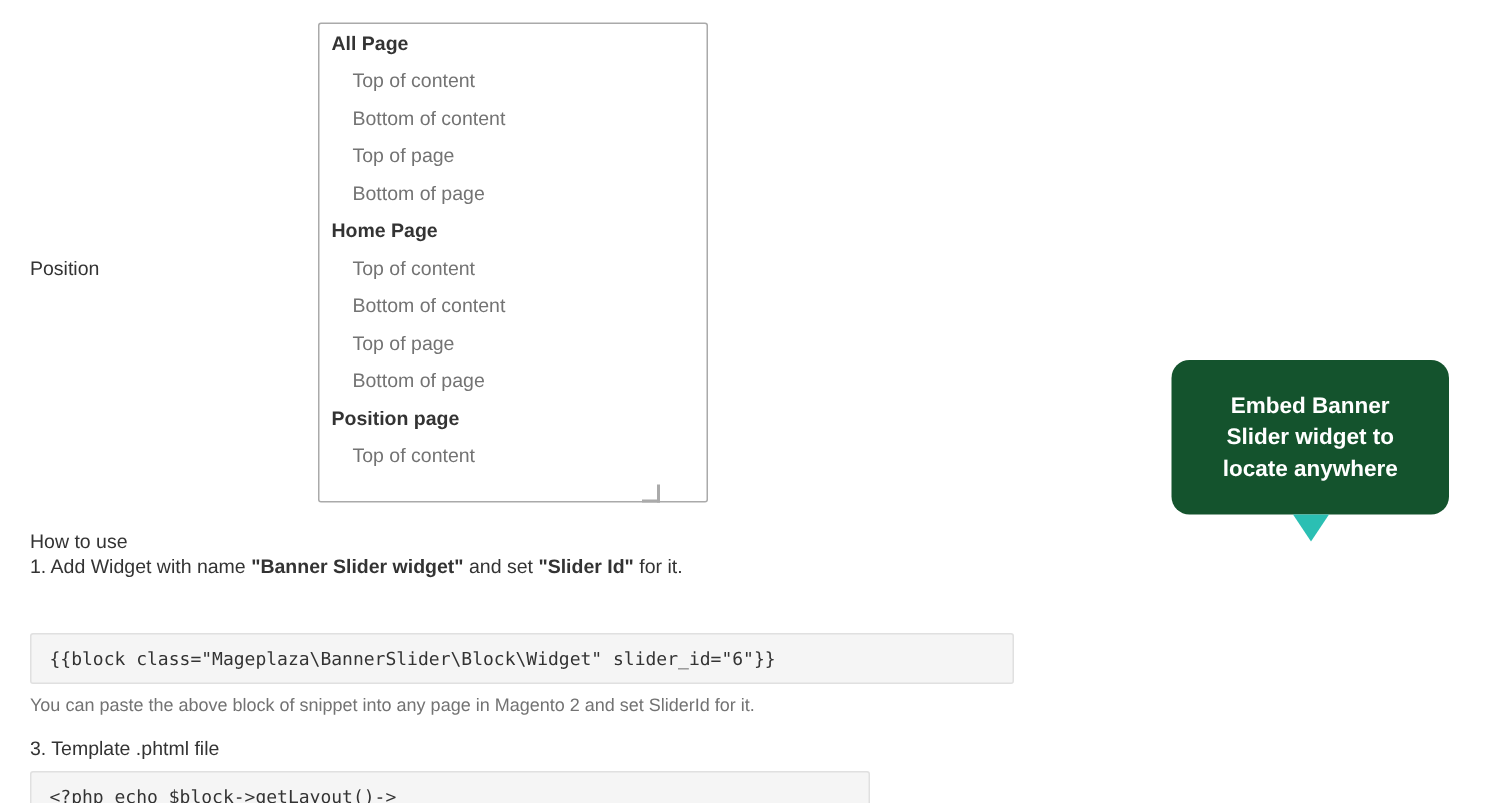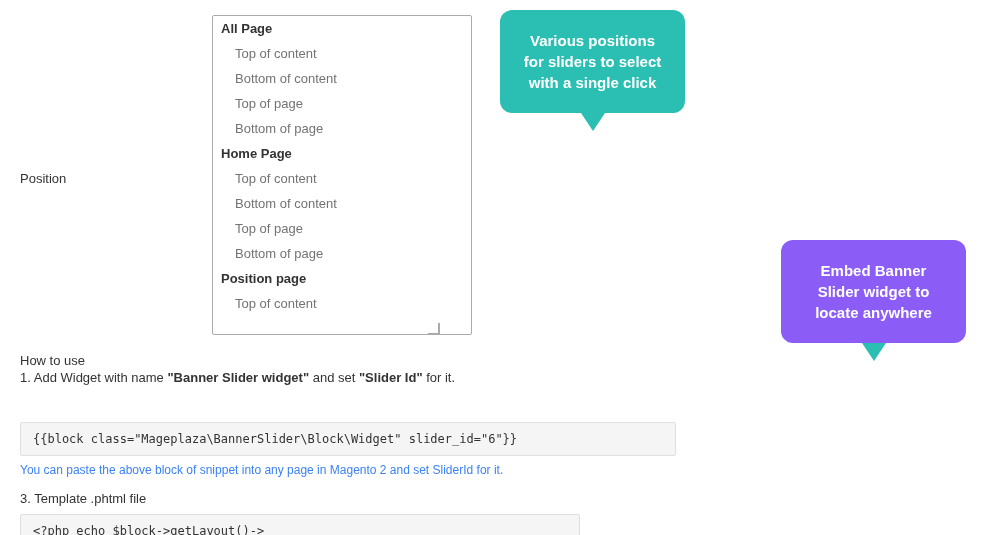--- a/index.html
+++ b/index.html
@@ -107,21 +107,21 @@
       border-width: 18px 12px 0 12px;
       border-style: solid;
       border-color: #2bbfb3 transparent transparent transparent;
     }
 
     
     .bubble-embed {
       position: absolute;
       top: 240px;
       right: 30px;
-      background: #8b5cf6;
+      background: #14532d;
       color: #fff;
       border-radius: 12px;
       padding: 20px 22px;
       width: 185px;
       font-size: 15px;
       font-weight: bold;
       line-height: 1.4;
       text-align: center;
     }
 
@@ -172,21 +172,21 @@
       font-size: 12px;
       color: #333;
       margin: 5px 0;
       border-radius: 2px;
       display: block;
       width: 656px;
     }
 
     .step-note {
       font-size: 12px;
-      color: #3b82f6;
+      color: #737373;
       margin-top: 4px;
       display: block;
     }
 
     .code-multiline {
       background: #f5f5f5;
       border: 1px solid #e0e0e0;
       padding: 7px 12px;
       font-family: monospace;
       font-size: 12px;
@@ -219,23 +219,20 @@
         <span class="select-option">Bottom of content</span>
         <span class="select-option">Top of page</span>
         <span class="select-option">Bottom of page</span>
 
         <span class="select-group-label">Position page</span>
         <span class="select-option">Top of content</span>
       </div>
     </div>
   </div>
 
-  <div class="bubble-positions">
-    <span>Various positions for sliders to select with a single click</span>
-  </div>
 
   <div class="bubble-embed">
     <span>Embed Banner Slider widget to locate anywhere</span>
   </div>
 
   <div class="how-to-use-section">
     <div class="how-to-use-title">How to use</div>
     <ol class="steps-list">
 
       <li class="step-item">

